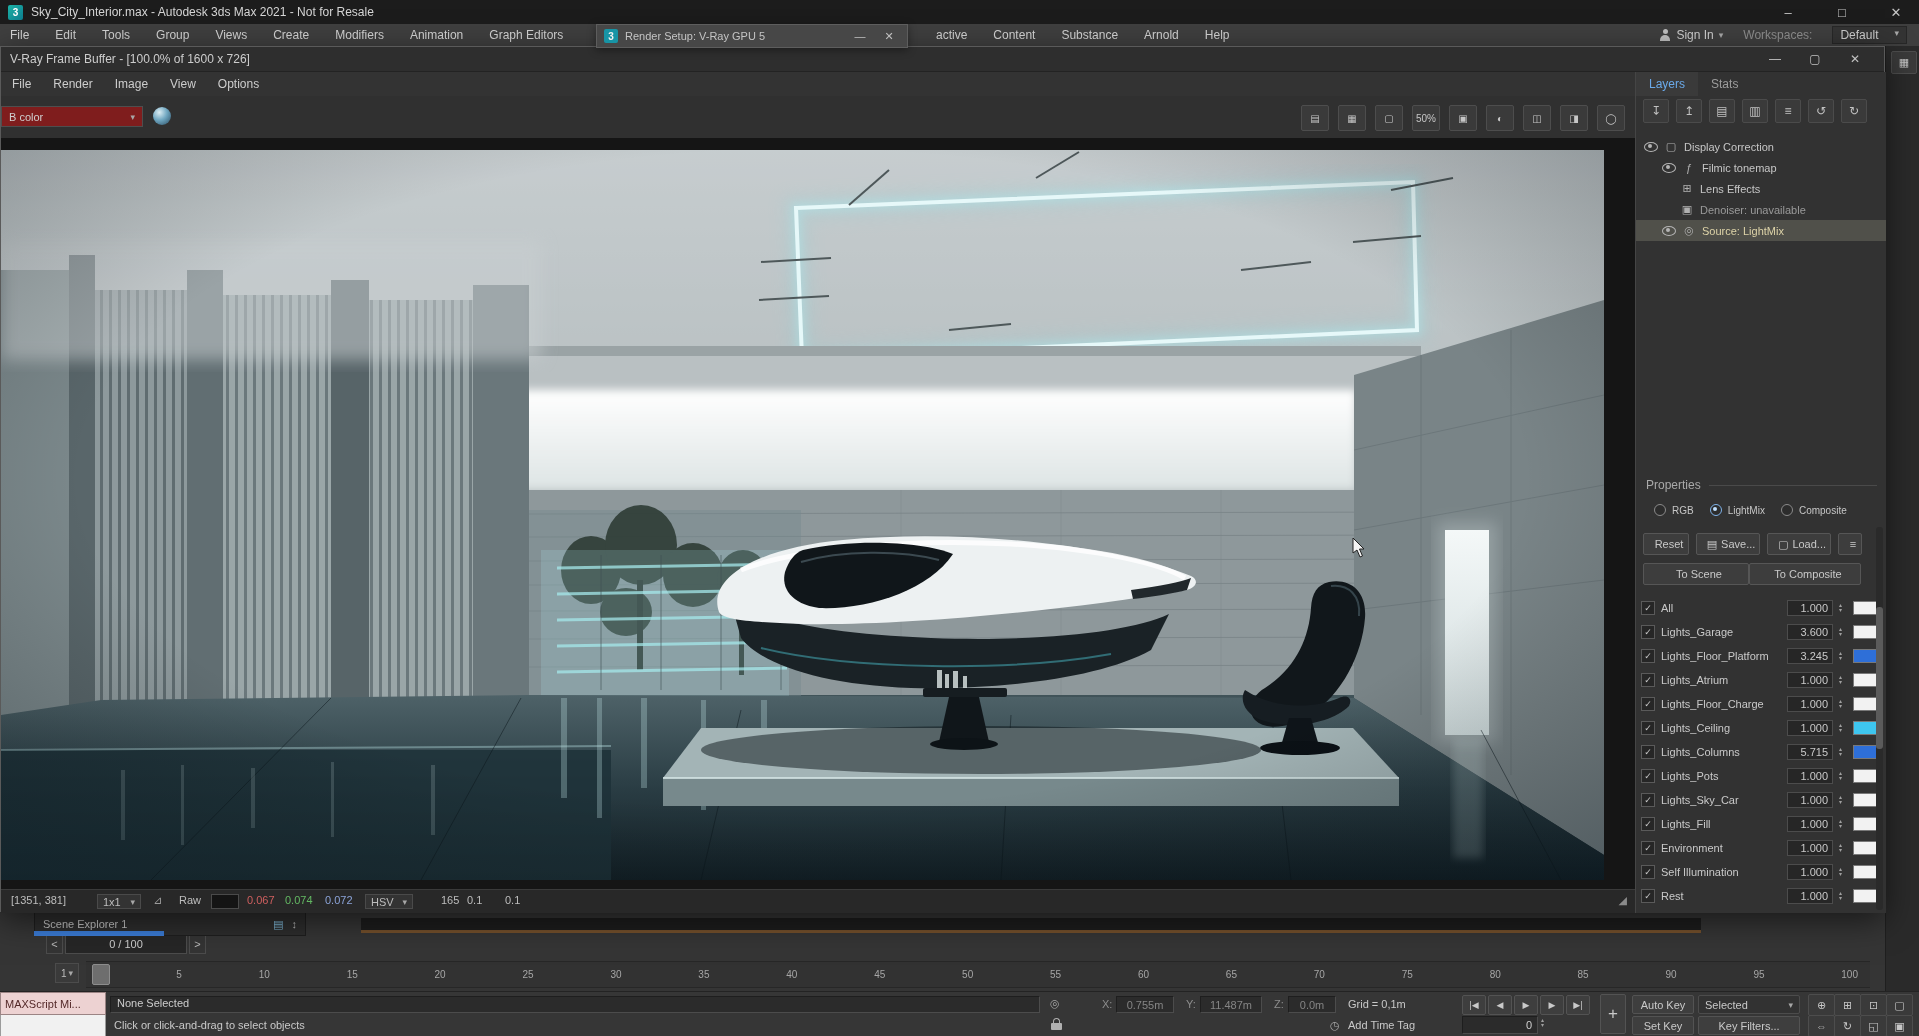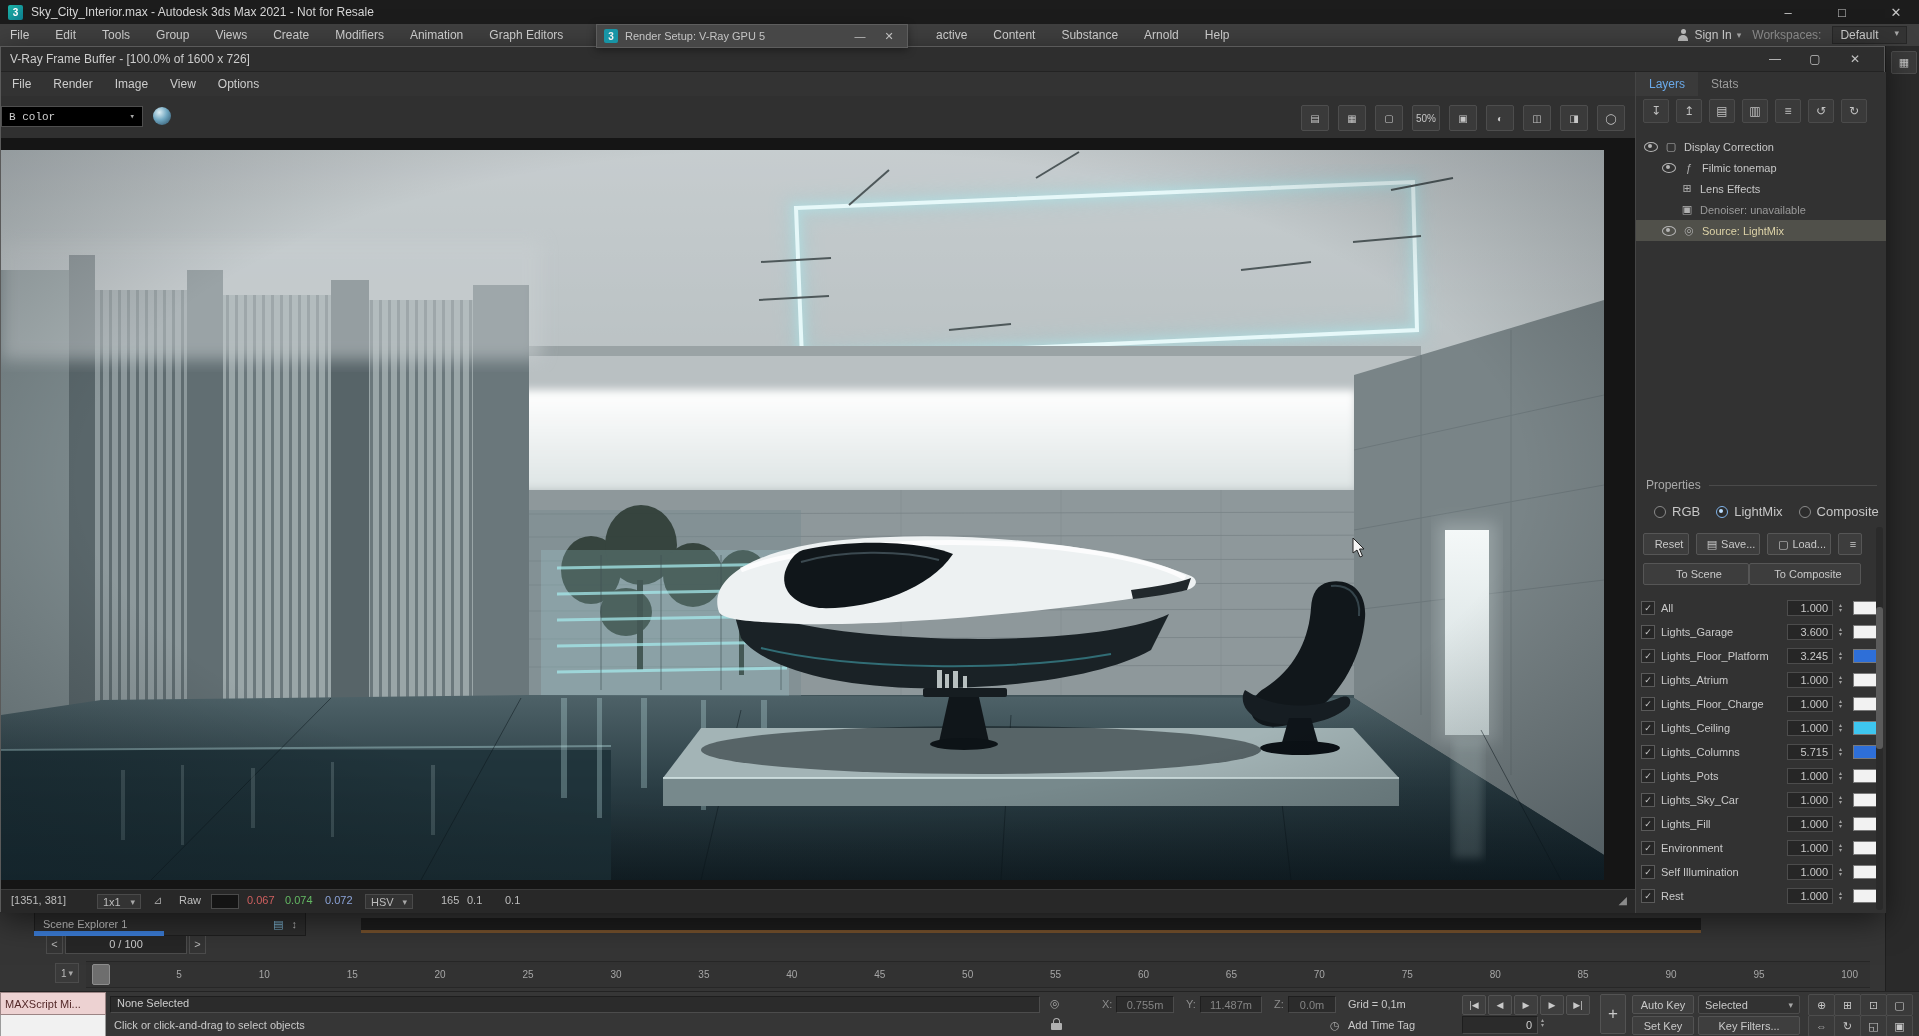--- a/index.html
+++ b/index.html
@@ -10,21 +10,21 @@
             display:flex;align-items:center;gap:8px;padding-left:8px;box-sizing:border-box;}
   .appicon{width:15px;height:15px;border-radius:2px;background:linear-gradient(135deg,#1cb3a6,#0d7e90);
            color:#fff;font-size:10px;font-weight:bold;display:flex;align-items:center;justify-content:center;}
   .apptitle{font-size:12px;color:#d6d6d6;}
   .tb-spacer{flex:1;}
   .wctrl{width:46px;height:24px;display:flex;align-items:center;justify-content:center;color:#c6c6c6;font-size:13px;}
   
   .menubar{position:absolute;left:0;top:24px;width:1919px;height:22px;background:#3f3f3f;border-bottom:1px solid #2d2d2d;}
   .menuitems{position:absolute;top:0;height:22px;display:flex;gap:26px;align-items:center;}
   .menu-item{color:#d4d4d4;font-size:12px;white-space:nowrap;}
-  .mb-right{position:absolute;right:12px;top:0;height:22px;display:flex;align-items:center;gap:11px;}
+  .mb-right{position:absolute;right:12px;top:0;height:22px;display:flex;align-items:center;gap:20px;}
   .signin{display:flex;align-items:center;gap:5px;color:#d0d0d0;}
   .personicon{position:relative;width:12px;height:12px;display:inline-block;}
   .personicon .ph{position:absolute;left:3.5px;top:0;width:5px;height:5px;border-radius:50%;background:#c0c0c0;}
   .personicon .pb{position:absolute;left:1px;top:6px;width:10px;height:6px;border-radius:5px 5px 0 0;background:#c0c0c0;}
   .arr{font-size:9px;color:#a8a8a8;}
   .wslabel{color:#8f8f8f;}
   .wsdrop{display:flex;align-items:flex-start;gap:16px;background:#343434;border:1px solid #272727;
           padding:1px 7px;color:#cfcfcf;}
   
   .rsbar{position:absolute;left:596px;top:24px;width:312px;height:24px;background:#474747;
@@ -51,22 +51,22 @@
   .vfb{position:absolute;left:0;top:46px;width:1885px;height:866px;background:#2b2b2b;
        border:1px solid #5a5a5a;box-sizing:border-box;z-index:5;box-shadow:0 8px 30px rgba(0,0,0,.55);}
   .vfb-titlebar{position:absolute;left:0;top:0;width:100%;height:25px;background:#2e2e2e;
                 border-bottom:1px solid #232323;display:flex;align-items:center;padding:0 9px;box-sizing:border-box;}
   .vfb-title{font-size:12px;color:#cdcdcd;flex:1;}
   .vfb-ctrl{width:40px;height:25px;display:flex;align-items:center;justify-content:center;color:#c2c2c2;font-size:12px;}
   .vfb-menubar{position:absolute;left:0;top:25px;width:100%;height:24px;background:#333333;
                border-bottom:1px solid #262626;display:flex;align-items:center;}
   .vfb-menu-item{padding:0 11px;color:#cdcdcd;font-size:12px;}
   .vfb-toolbar{position:absolute;left:0;top:49px;width:1634px;height:42px;background:#303030;border-bottom:1px solid #242424;}
-  .csdrop{position:absolute;left:0;top:10px;width:142px;height:21px;background:#000000;border:1px solid #4e4e4e;
-          display:flex;align-items:center;justify-content:space-between;padding:0 7px;box-sizing:border-box;font-size:11px;font-family:Liberation Mono, monospace;}
+  .csdrop{position:absolute;left:0;top:10px;width:142px;height:21px;background:#7f1d1d;border:1px solid #4e4e4e;
+          display:flex;align-items:center;justify-content:space-between;padding:0 7px;box-sizing:border-box;font-size:11px;}
   .sphere{position:absolute;left:152px;top:11px;width:18px;height:18px;border-radius:50%;
           background:radial-gradient(circle at 35% 30%,#dcedf3,#70a7c1 45%,#27495f);}
   .vfb-icons{position:absolute;right:10px;top:9px;display:flex;gap:9px;}
   .vfb-canvas{position:absolute;left:0;top:91px;width:1634px;height:751px;background:#151515;overflow:hidden;}
   .vfb-status{position:absolute;left:0;top:842px;width:1634px;height:23px;background:#282828;
               border-top:1px solid #3a3a3a;font-size:11px;color:#bdbdbd;}
   .vs{position:absolute;top:4px;}
   .vs-box{background:#333333;border:1px solid #4a4a4a;height:15px;display:flex;align-items:center;
           justify-content:space-between;padding:0 5px;box-sizing:border-box;gap:6px;}
   
@@ -76,21 +76,21 @@
   .tab.active{color:#6aa9e9;background:#3a3a3a;}
   .ptool{position:absolute;left:7px;top:27px;display:flex;gap:7px;}
   .pibox{width:24px;height:22px;background:#3a3a3a;border:1px solid #4b4b4b;border-radius:2px;
          display:flex;align-items:center;justify-content:center;font-size:12px;color:#c2c2c2;}
   .tree-row{position:absolute;left:0;width:100%;height:21px;display:flex;align-items:center;gap:6px;
             font-size:11px;color:#c6c6c6;box-sizing:border-box;}
   .tree-ico{width:14px;text-align:center;color:#b0b0b0;font-size:11px;flex:none;}
   .tree-row.sel{background:#50504a;color:#ddd3a8;}
   .props-head{position:absolute;left:10px;top:406px;width:231px;display:flex;align-items:center;gap:8px;color:#a9a9a9;font-size:12px;}
   .props-head .hline{flex:1;height:1px;background:#4a4a4a;}
-  .modes{position:absolute;left:18px;top:432px;width:220px;display:flex;align-items:center;gap:6px;font-size:13px;color:#c6c6c6;}
+  .modes{position:absolute;left:18px;top:432px;width:220px;display:flex;align-items:center;gap:6px;font-size:10px;color:#c6c6c6;}
   .lm-rows{position:absolute;left:5px;top:524px;width:238px;}
   .lm-row{height:24px;display:flex;align-items:center;gap:6px;}
   .cb{width:12px;height:12px;background:#262626;border:1px solid #5a5a5a;display:flex;align-items:center;
       justify-content:center;font-size:9px;color:#c9c9c9;flex:none;}
   .lm-name{flex:1;font-size:11px;color:#c9c9c9;white-space:nowrap;overflow:hidden;}
   .lm-val{width:46px;height:16px;background:#262626;border:1px solid #4c4c4c;font-size:11px;color:#c9c9c9;
           display:flex;align-items:center;justify-content:flex-end;padding:0 4px;box-sizing:border-box;flex:none;}
   .spin{display:flex;flex-direction:column;font-size:6px;line-height:5px;color:#9f9f9f;width:8px;flex:none;}
   .sw{width:26px;height:14px;border:1px solid #787878;box-sizing:border-box;flex:none;}
   .pscroll{position:absolute;right:3px;top:455px;width:7px;height:383px;background:#2a2a2a;border-radius:3px;}

